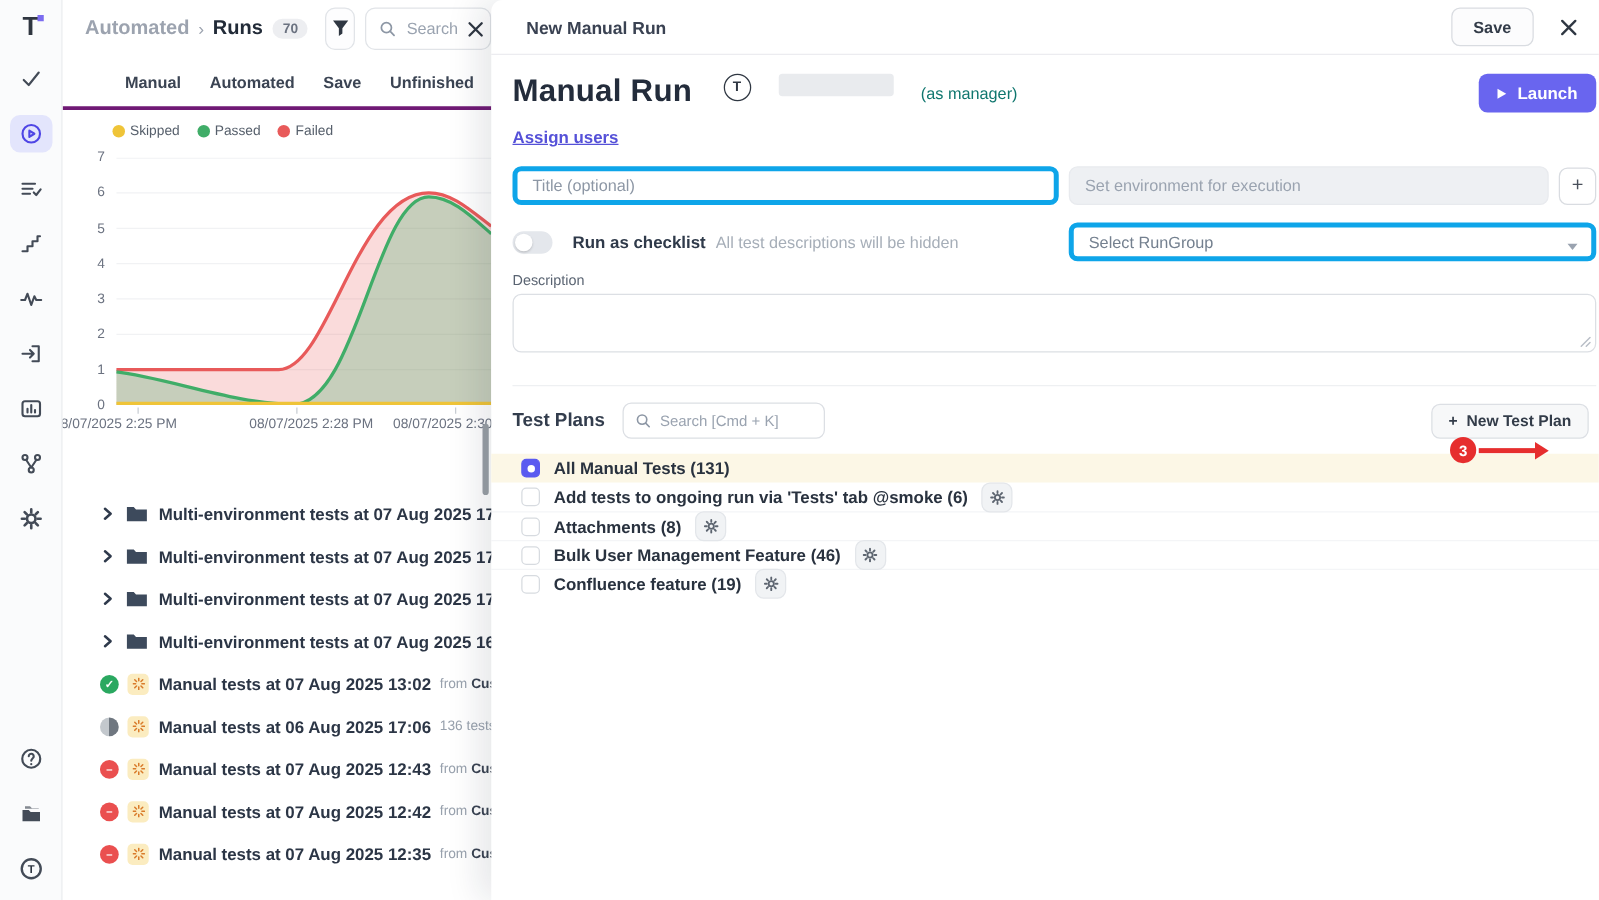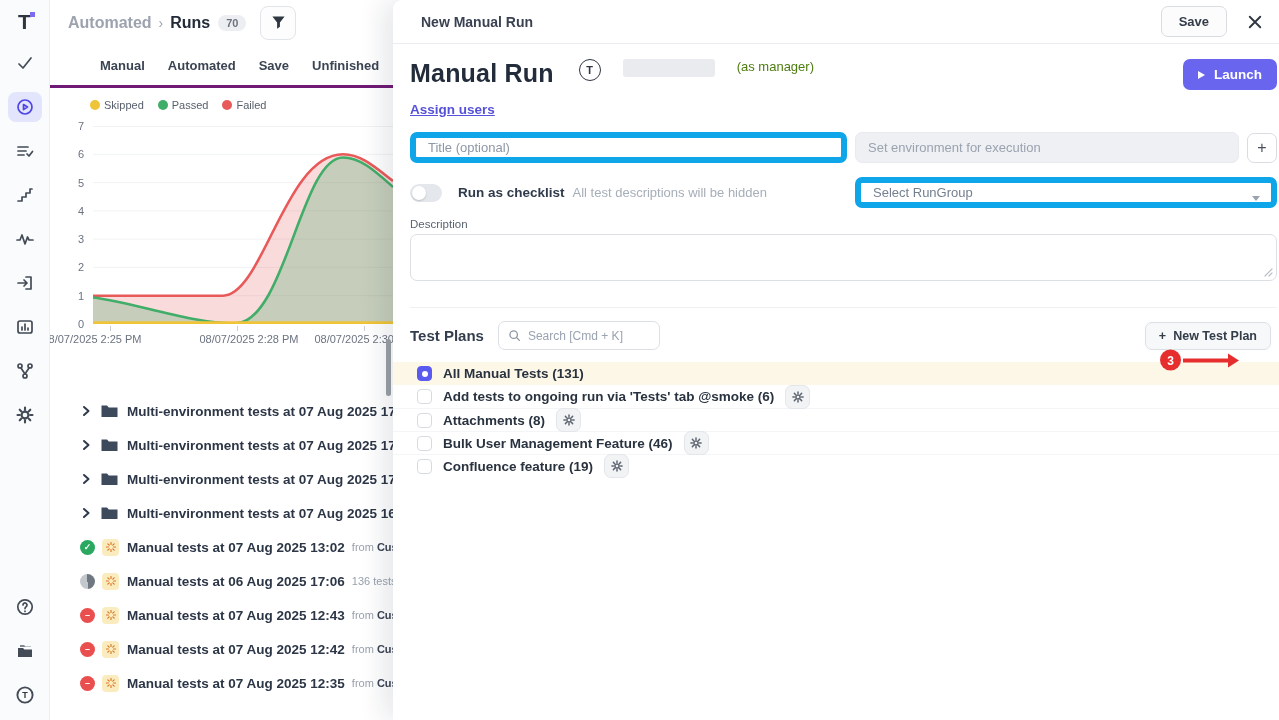--- a/index.html
+++ b/index.html
@@ -79,30 +79,30 @@
   .save-btn { padding:7px 17px; font-size:13px; color:#333c49; background:#fcfcfd; border:1px solid #d9dce1;
     border-radius:7px; cursor:pointer; font-weight:600; }
   .close-btn { margin-left:16px; width:24px; height:24px; display:flex; align-items:center; justify-content:center; cursor:pointer; }
 
   .dw-body { padding:15px 2px 0 17px; }
   .title-row { display:flex; align-items:flex-start;gap:12px; }
   .h1 { font-size:25px; font-weight:800; color:#232c3b; letter-spacing:.2px; }
   .tcircle { width:22px; height:22px; border:1.6px solid #2f3742; border-radius:50%; margin-left:13px;
     display:flex; align-items:center; justify-content:center; font-size:11px; font-weight:800; color:#2f3742; }
   .redacted { width:92px; height:18px; background:#e9ebee; border-radius:3px; margin-left:10px; }
-  .role { margin-left:10px; font-size:13px; color:#4d7c0f; }
+  .role { margin-left:10px; font-size:13px; color:#0f766e;margin-top:8px; }
   .launch-btn { margin-left:auto; background:#6965ef; color:#fff; border:none; border-radius:7px;
     padding:8px 15px; font-size:13.5px; font-weight:600; display:flex; align-items:center; gap:9px; cursor:pointer; }
   .play-tri { width:0; height:0; border-left:7px solid #fff; border-top:4.5px solid transparent;
     border-bottom:4.5px solid transparent; }
   .assign { display:inline-block; margin-top:12px; font-size:13.5px; font-weight:700; color:#5551d8;
     text-decoration:underline; cursor:pointer; }
 
   .frow { display:flex; gap:8px; margin-top:14px; align-items:center; }
-  .inp { height:31px; border:6px solid #0ea5e9; border-radius:7px; background:#fff; display:flex;
+  .inp { height:31px; border:4px solid #0ea5e9; border-radius:7px; background:#fff; display:flex;
     align-items:center; padding:0 12px; font-size:13px; color:#8d97a5; }
   .title-inp { flex:1; }
   .env-inp { width:384px; background:#eef0f3; border:1px solid #e8eaee; color:#9aa3b0; position:relative; }
   .plus-btn { width:30px; height:30px; border:1px solid #d9dce1; border-radius:7px; background:#fff;
     font-size:16px; color:#49505b; display:flex; align-items:center; justify-content:center; cursor:pointer; }
   .annotation { position:absolute; right:40px; top:50%; transform:translateY(-50%); display:flex; align-items:center; z-index:3; }
   .ann-badge { width:21px; height:21px; border-radius:50%; background:#e62e2e; color:#fff; font-size:12px;
     font-weight:800; display:flex; align-items:center; justify-content:center; }
   .ann-line { width:45px; height:4px; background:#e62e2e; margin-left:2px; }
   .ann-head { width:0; height:0; border-left:11px solid #e62e2e; border-top:7px solid transparent; border-bottom:7px solid transparent; }
@@ -228,20 +228,32 @@
 <div class="runs-panel">
   <div class="rp-header">
     <span class="crumb-app">Automated</span>
     <span class="crumb-sep">›</span>
     <span class="crumb-page">Runs</span>
     <span class="crumb-badge">70</span>
     <div class="filter-btn">
       <svg width="15" height="15" viewBox="0 0 16 16">
           <path d="M1.5 1.5h13L9.5 8v4.5l-3 2.2V8z" fill="#2f3742"></path>
         </svg>
+    </div>
+    <div class="search-box">
+      <svg width="14" height="14" viewBox="0 0 16 16">
+          <circle cx="7" cy="7" r="4.6" fill="none" stroke="#8d97a5" stroke-width="1.6"></circle>
+          <path d="M10.5 10.5 14 14" stroke="#8d97a5" stroke-width="1.6" stroke-linecap="round"></path>
+        </svg>
+      <span class="ph">Search</span>
+      <div class="clear-x">
+        <svg width="13" height="13" viewBox="0 0 12 12">
+            <path d="M1.5 1.5 10.5 10.5M10.5 1.5 1.5 10.5" stroke="#2f3742" stroke-width="1.7" stroke-linecap="round"></path>
+          </svg>
+      </div>
     </div>
   </div>
 
   <div class="rp-tabs">
     <svg class="selall" viewBox="0 0 18 18">
         <rect x="2" y="3.5" width="12.5" height="12.5" rx="2" fill="none" stroke="#3b4453" stroke-width="1.6"></rect>
         <polyline points="5.5,9.5 7.8,12 11.5,6.8" fill="none" stroke="#3b4453" stroke-width="1.6" stroke-linecap="round" stroke-linejoin="round"></polyline>
         <path d="M12 2.5l3.5 0" stroke="#3b4453" stroke-width="1.6" stroke-linecap="round"></path>
       </svg>
     <span class="rp-tab">Manual</span>

